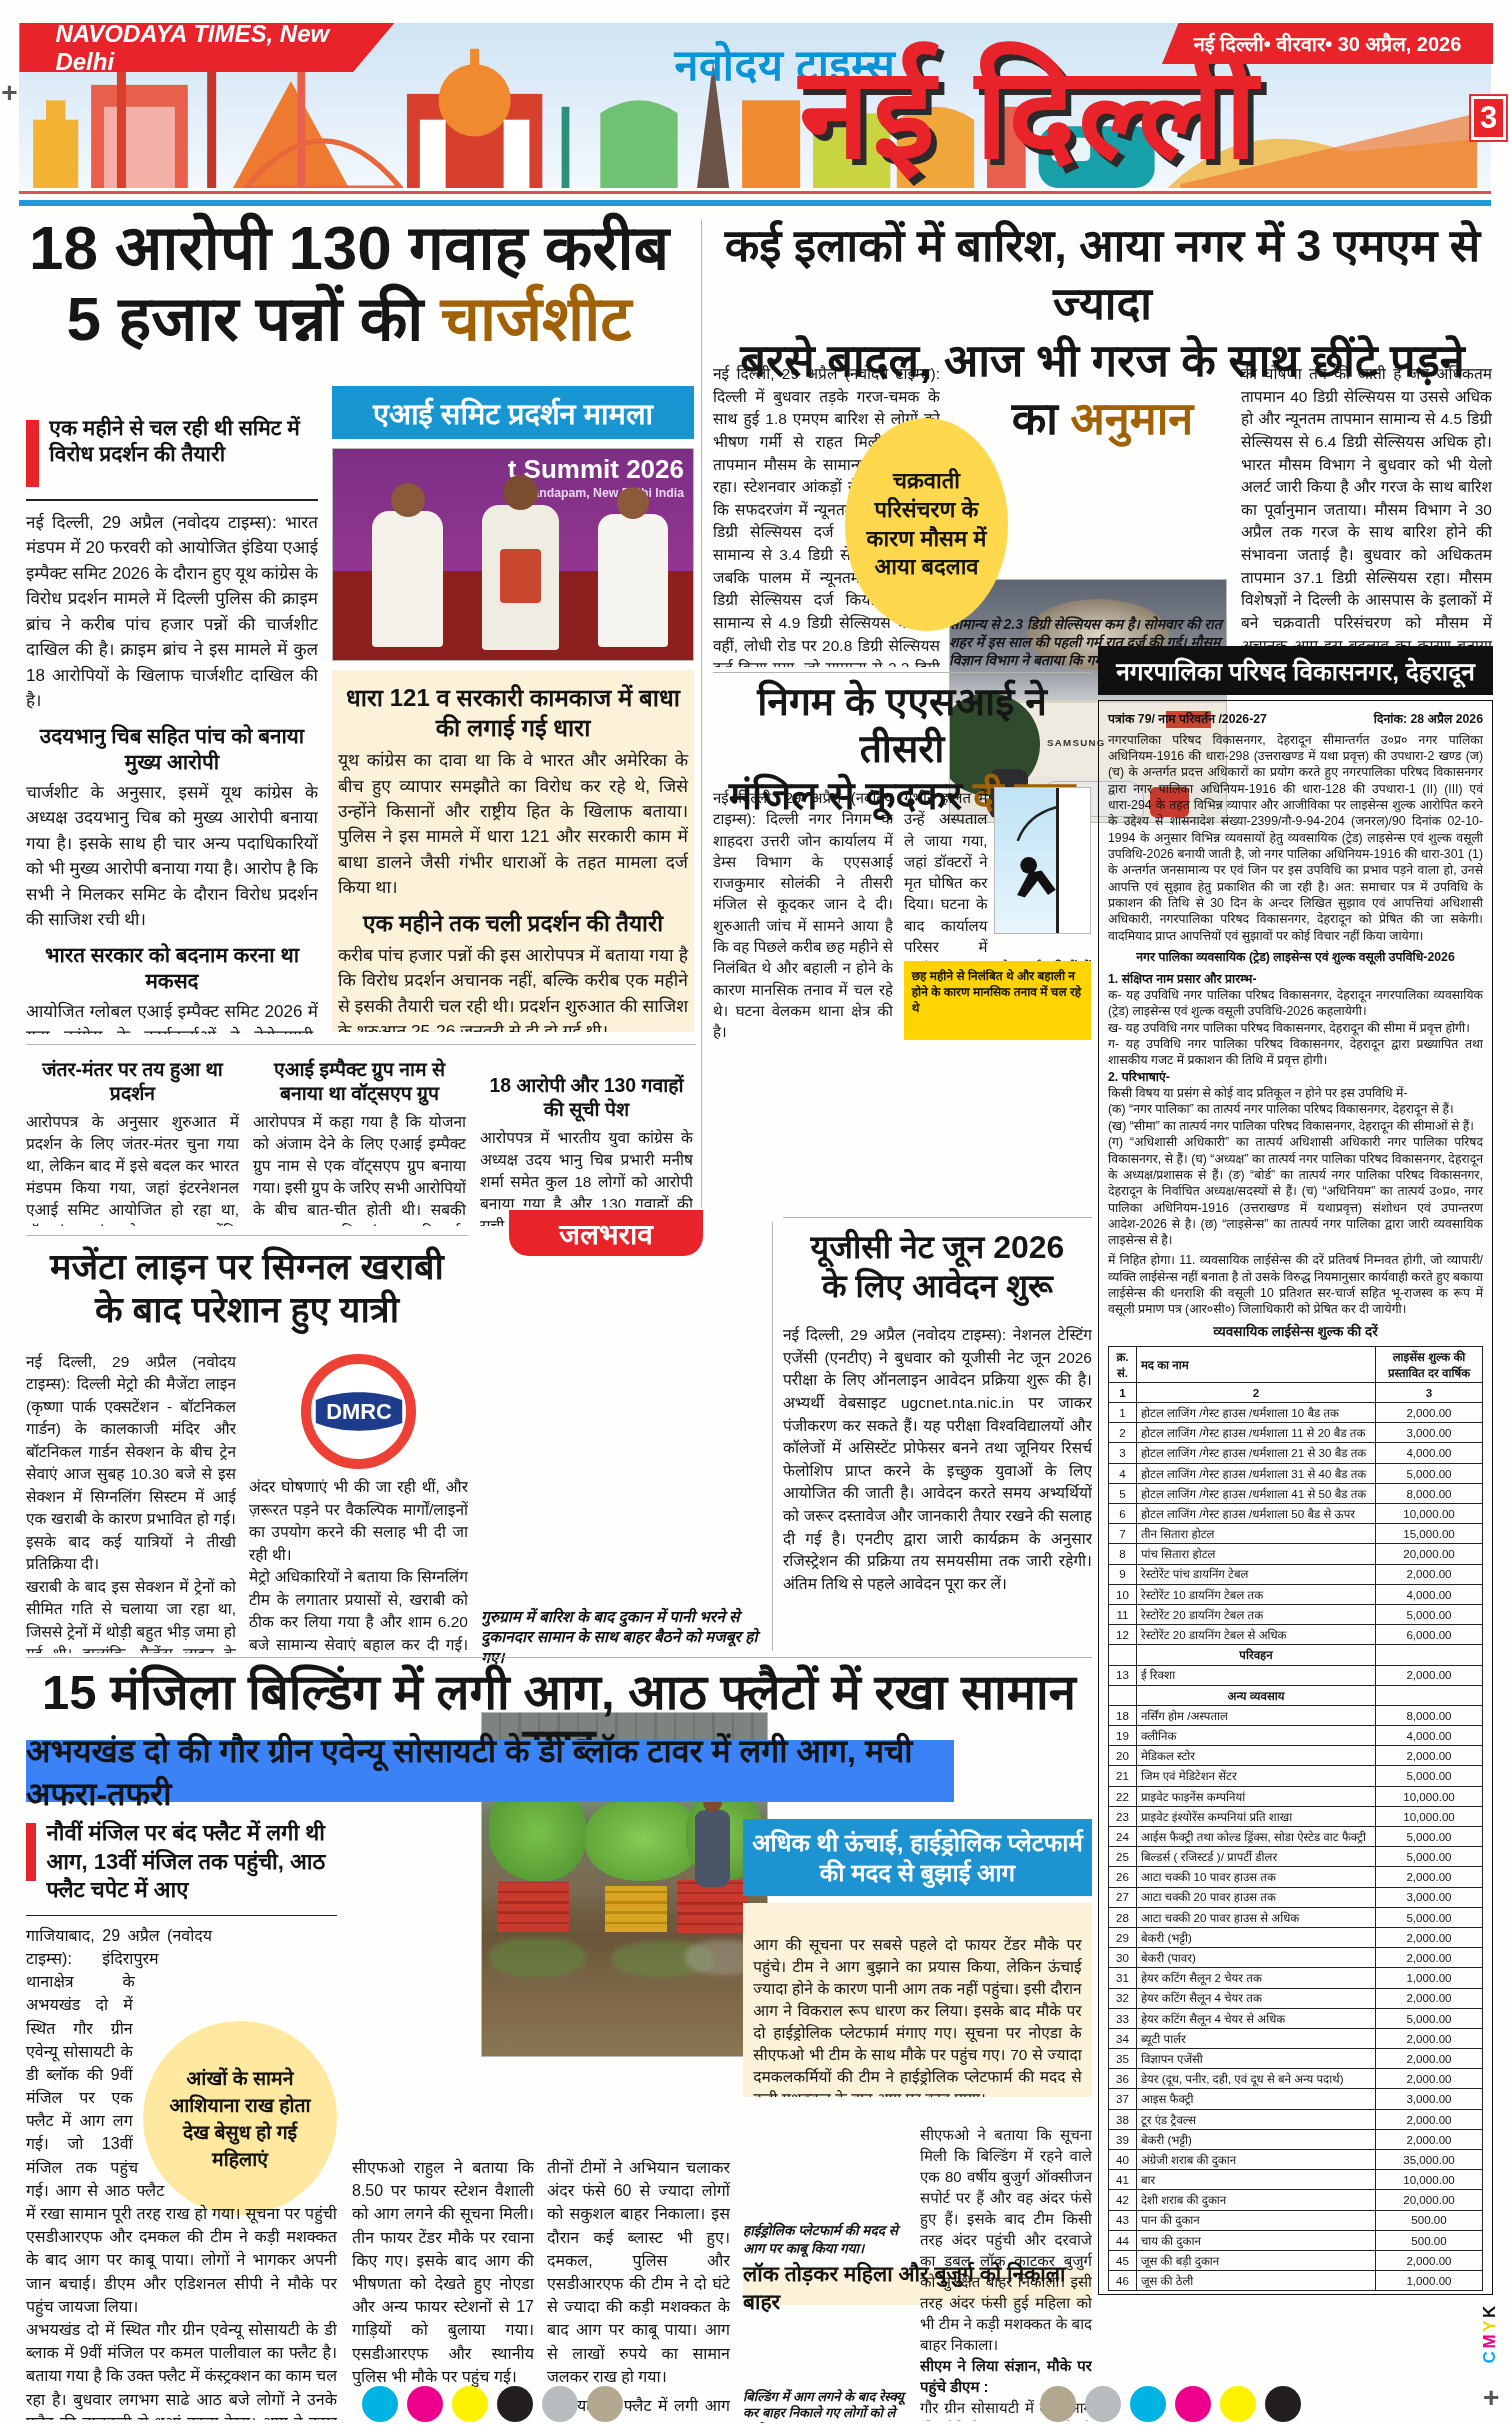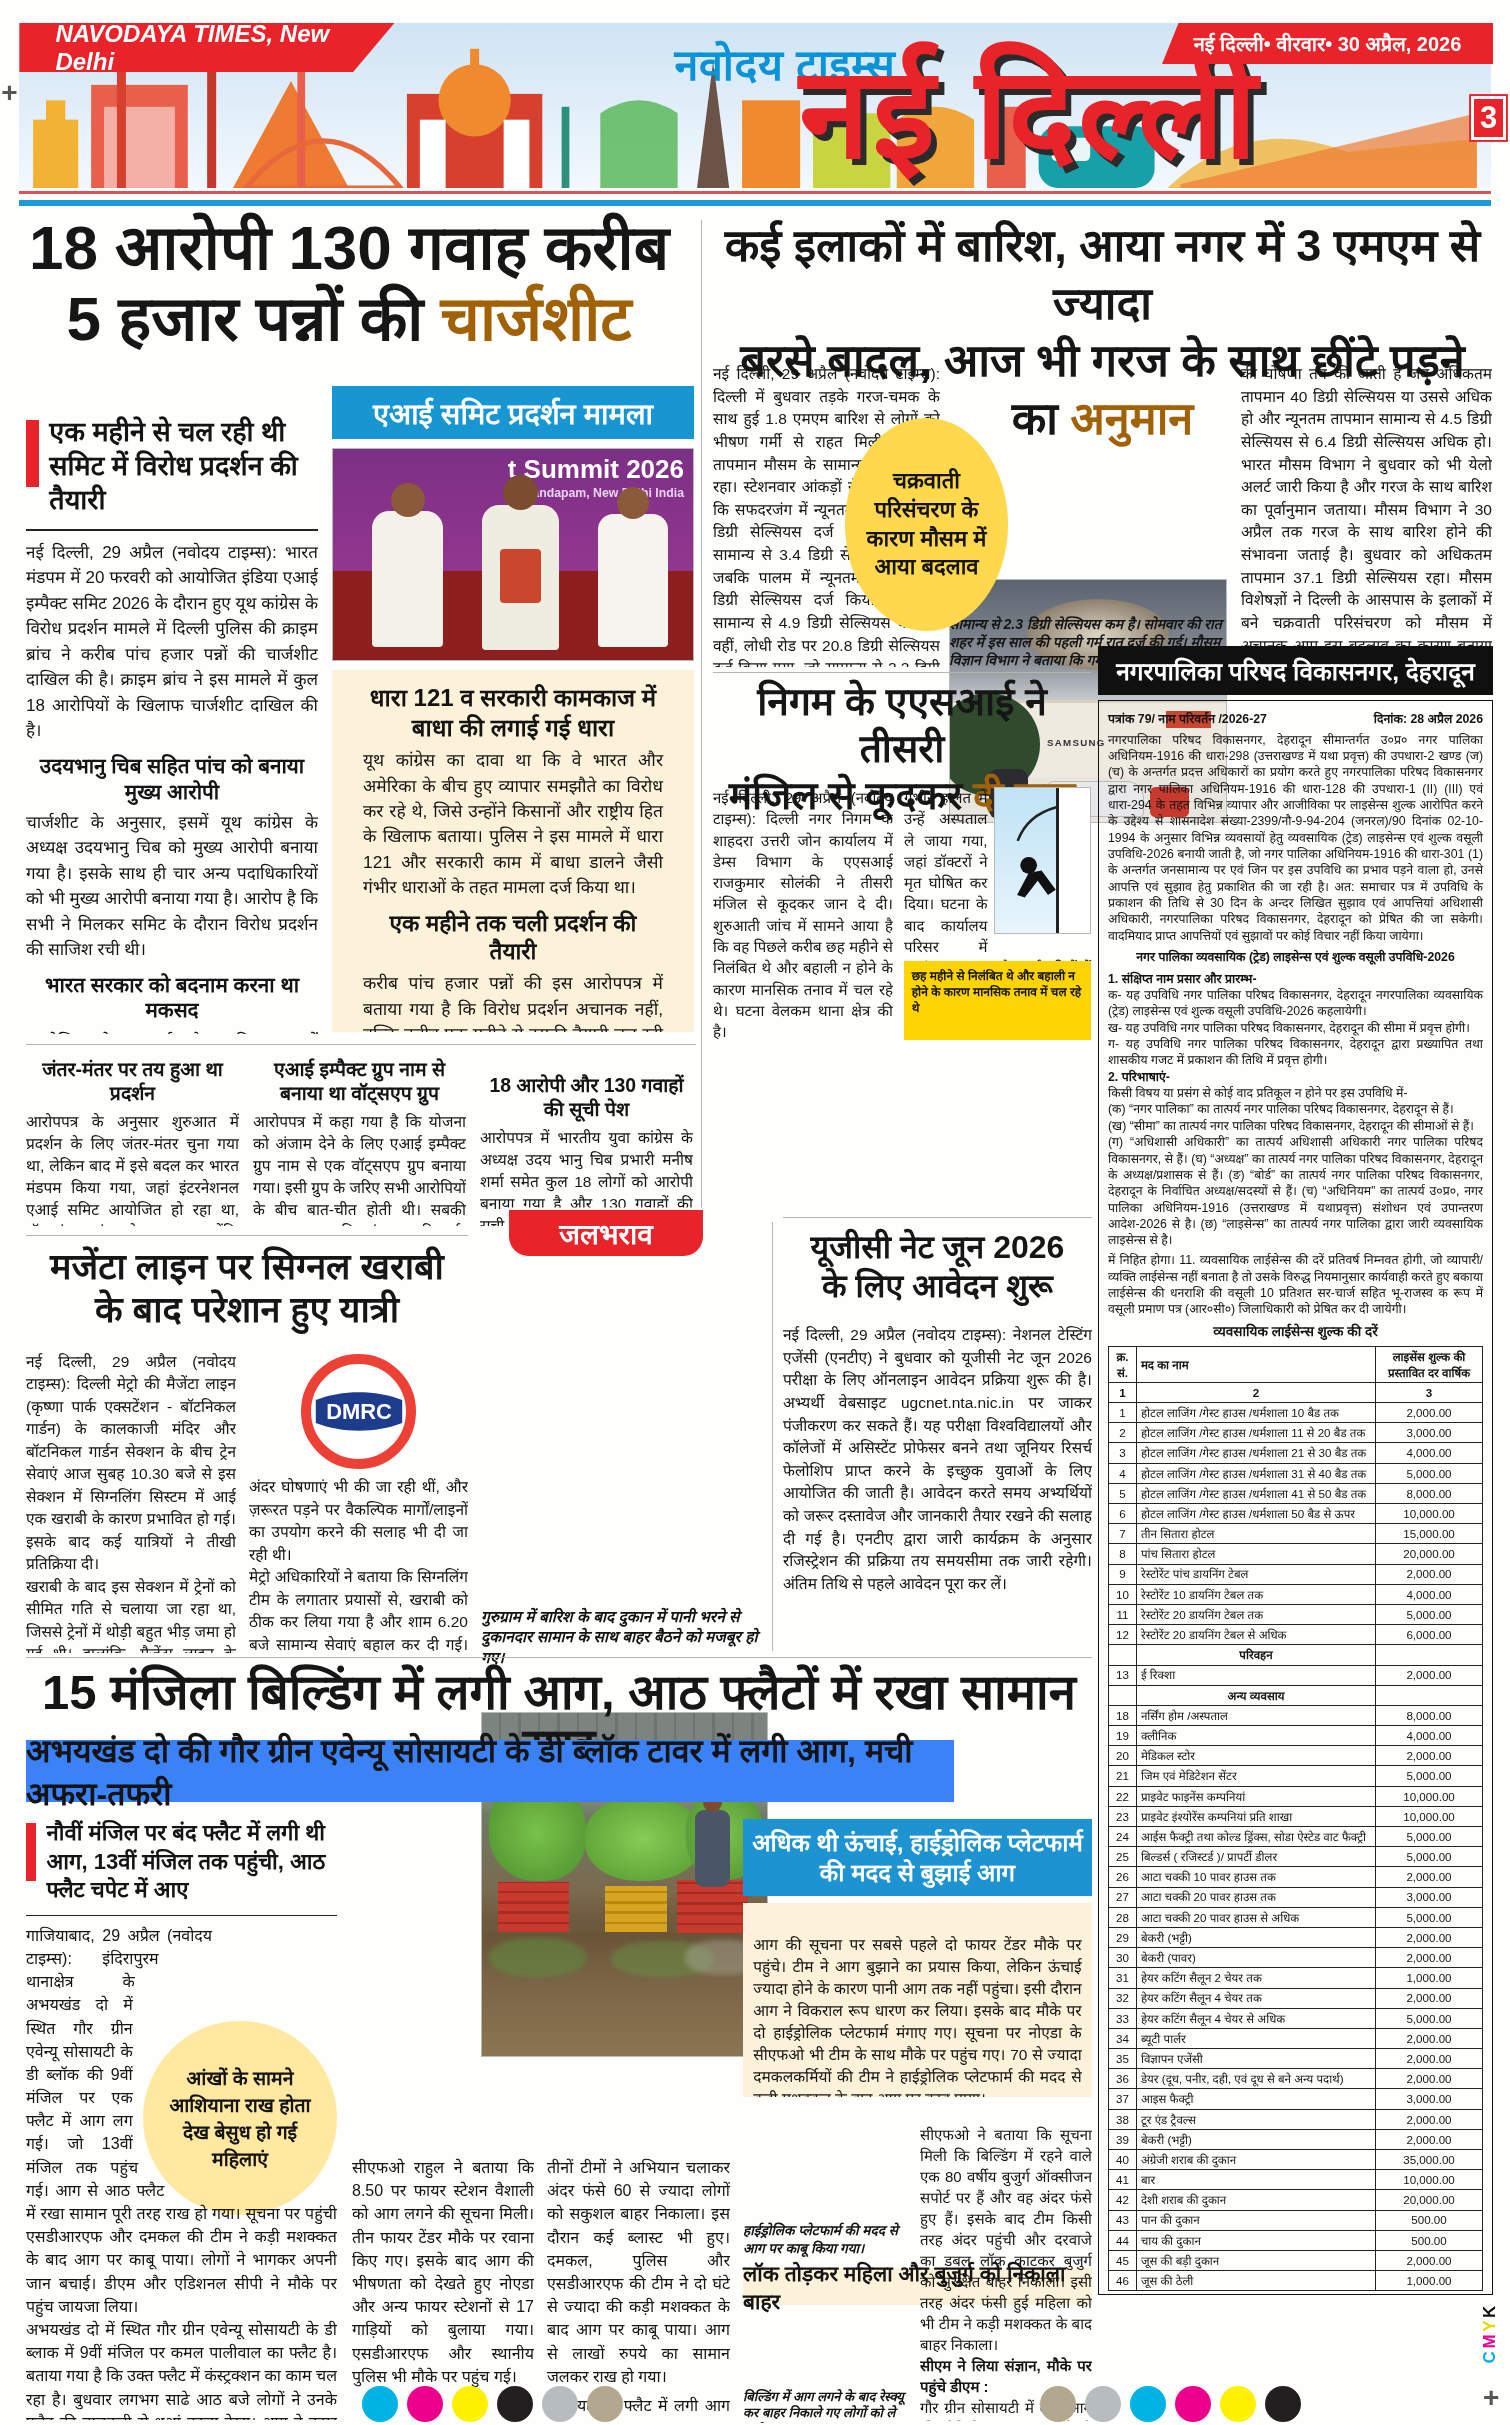--- a/index.html
+++ b/index.html
@@ -96,21 +96,21 @@
   <div class="abs cropmark" style="left:1.3px;top:77px">+</div>
 
   <div class="abs hl" style="left:26px;top:213px;width:646px;font-size:62px;line-height:1.14">
     <div>18 आरोपी 130 गवाह करीब</div>
     <div><span>5 हजार पन्नों की </span><span class="accent">चार्जशीट</span></div>
   </div>
 
   <div class="abs" style="left:26px;top:415px;width:292px;height:619px;overflow:hidden">
     <div class="subdeck">
       <div class="redbar" style="height:67px;margin-top:5.2px"></div>
-      <div style="font-size:27px;font-weight:bold;line-height:1.26">एक महीने से चल रही थी समिट में विरोध प्रदर्शन की तैयारी</div>
+      <div style="font-size:21px;font-weight:bold;line-height:1.26">एक महीने से चल रही थी समिट में विरोध प्रदर्शन की तैयारी</div>
     </div>
     <div style="border-top:2.6px solid #222;margin:11.6px 0 9px 0"></div>
     <div class="body-t" style="font-size:17px;line-height:1.5">नई दिल्ली, 29 अप्रैल (नवोदय टाइम्स): भारत मंडपम में 20 फरवरी को आयोजित इंडिया एआई इम्पैक्ट समिट 2026 के दौरान हुए यूथ कांग्रेस के विरोध प्रदर्शन मामले में दिल्ली पुलिस की क्राइम ब्रांच ने करीब पांच हजार पन्नों की चार्जशीट दाखिल की है। क्राइम ब्रांच ने इस मामले में कुल 18 आरोपियों के खिलाफ चार्जशीट दाखिल की है।</div>
     <div class="crosshead" style="font-size:20.7px">उदयभानु चिब सहित पांच को बनाया मुख्य आरोपी</div>
     <div class="body-t" style="font-size:17px;line-height:1.5">चार्जशीट के अनुसार, इसमें यूथ कांग्रेस के अध्यक्ष उदयभानु चिब को मुख्य आरोपी बनाया गया है। इसके साथ ही चार अन्य पदाधिकारियों को भी मुख्य आरोपी बनाया गया है। आरोप है कि सभी ने मिलकर समिट के दौरान विरोध प्रदर्शन की साजिश रची थी।</div>
     <div class="crosshead" style="font-size:20.7px">भारत सरकार को बदनाम करना था मकसद</div>
     <div class="body-t" style="font-size:17px;line-height:1.5">आयोजित ग्लोबल एआई इम्पैक्ट समिट 2026 में युवा कांग्रेस के कार्यकर्ताओं ने बेरोजगारी, किसानों की समस्याओं और अमेरिका के साथ हुई व्यापार डील के विरोध में प्रदर्शन किया था। भारत मंडपम में आयोजित इस कार्यक्रम में कार्यकर्ताओं ने शर्ट उतारकर नारेबाजी की और टी-शर्ट पर संदेश लिखकर अपना विरोध दर्ज कराया था।</div>
   </div>
 
   <div class="abs kicker" style="left:332px;top:386px;width:362px;height:53px;font-size:29px">
@@ -128,21 +128,21 @@
       </div>
     <div style="position:absolute;left:149px;bottom:10.3px;width:77px;height:145px;background:#efece2;border-radius:17px 17px 3.9px 3.9px">
         <div style="width:35px;height:35px;border-radius:50%;background:#7c4c31;margin:-30px auto 0"></div>
         <div style="width:41px;height:54px;background:#c8472e;margin:39px auto 0;border-radius:3.9px"></div>
       </div>
     <div style="position:absolute;left:265px;bottom:13px;width:70px;height:133px;background:#f6f4ee;border-radius:15.5px 15.5px 3.9px 3.9px">
         <div style="width:32px;height:32px;border-radius:50%;background:#8a5a3b;margin:-27px auto 0"></div>
       </div>
   </div>
 
-  <div class="abs cream" style="left:332px;top:670px;width:362px;height:362px;padding:13px 31px;overflow:hidden">
+  <div class="abs cream" style="left:332px;top:670px;width:362px;height:362px;padding:13px 6px;overflow:hidden">
     <div class="crosshead" style="font-size:24px;margin-top:0">धारा 121 व सरकारी कामकाज में बाधा की लगाई गई धारा</div>
     <div class="body-t" style="font-size:17.4px;line-height:1.46">यूथ कांग्रेस का दावा था कि वे भारत और अमेरिका के बीच हुए व्यापार समझौते का विरोध कर रहे थे, जिसे उन्होंने किसानों और राष्ट्रीय हित के खिलाफ बताया। पुलिस ने इस मामले में धारा 121 और सरकारी काम में बाधा डालने जैसी गंभीर धाराओं के तहत मामला दर्ज किया था।</div>
     <div class="crosshead" style="font-size:22.6px">एक महीने तक चली प्रदर्शन की तैयारी</div>
     <div class="body-t" style="font-size:17.4px;line-height:1.46">करीब पांच हजार पन्नों की इस आरोपपत्र में बताया गया है कि विरोध प्रदर्शन अचानक नहीं, बल्कि करीब एक महीने से इसकी तैयारी चल रही थी। प्रदर्शन शुरुआत की साजिश के शुरुआत 25-26 जनवरी से ही हो गई थी।</div>
   </div>
 
   <div class="abs hline" style="left:26px;top:1044px;width:670px"></div>
   <div class="abs" style="left:26px;top:1057px;width:213px;height:169px;overflow:hidden">
     <div class="crosshead" style="font-size:19.4px;margin-top:0">जंतर-मंतर पर तय हुआ था प्रदर्शन</div>
     <div class="body-t" style="font-size:15.5px;line-height:1.42">आरोपपत्र के अनुसार शुरुआत में प्रदर्शन के लिए जंतर-मंतर चुना गया था, लेकिन बाद में इसे बदल कर भारत मंडपम किया गया, जहां इंटरनेशनल एआई समिट आयोजित हो रहा था, हॉल नंबर- पांच को चुना गया क्योंकि यह गूगल पवेलियन के नजदीक था और इससे वैश्विक प्रभाव अधिक पड़ने की संभावना थी।</div>

